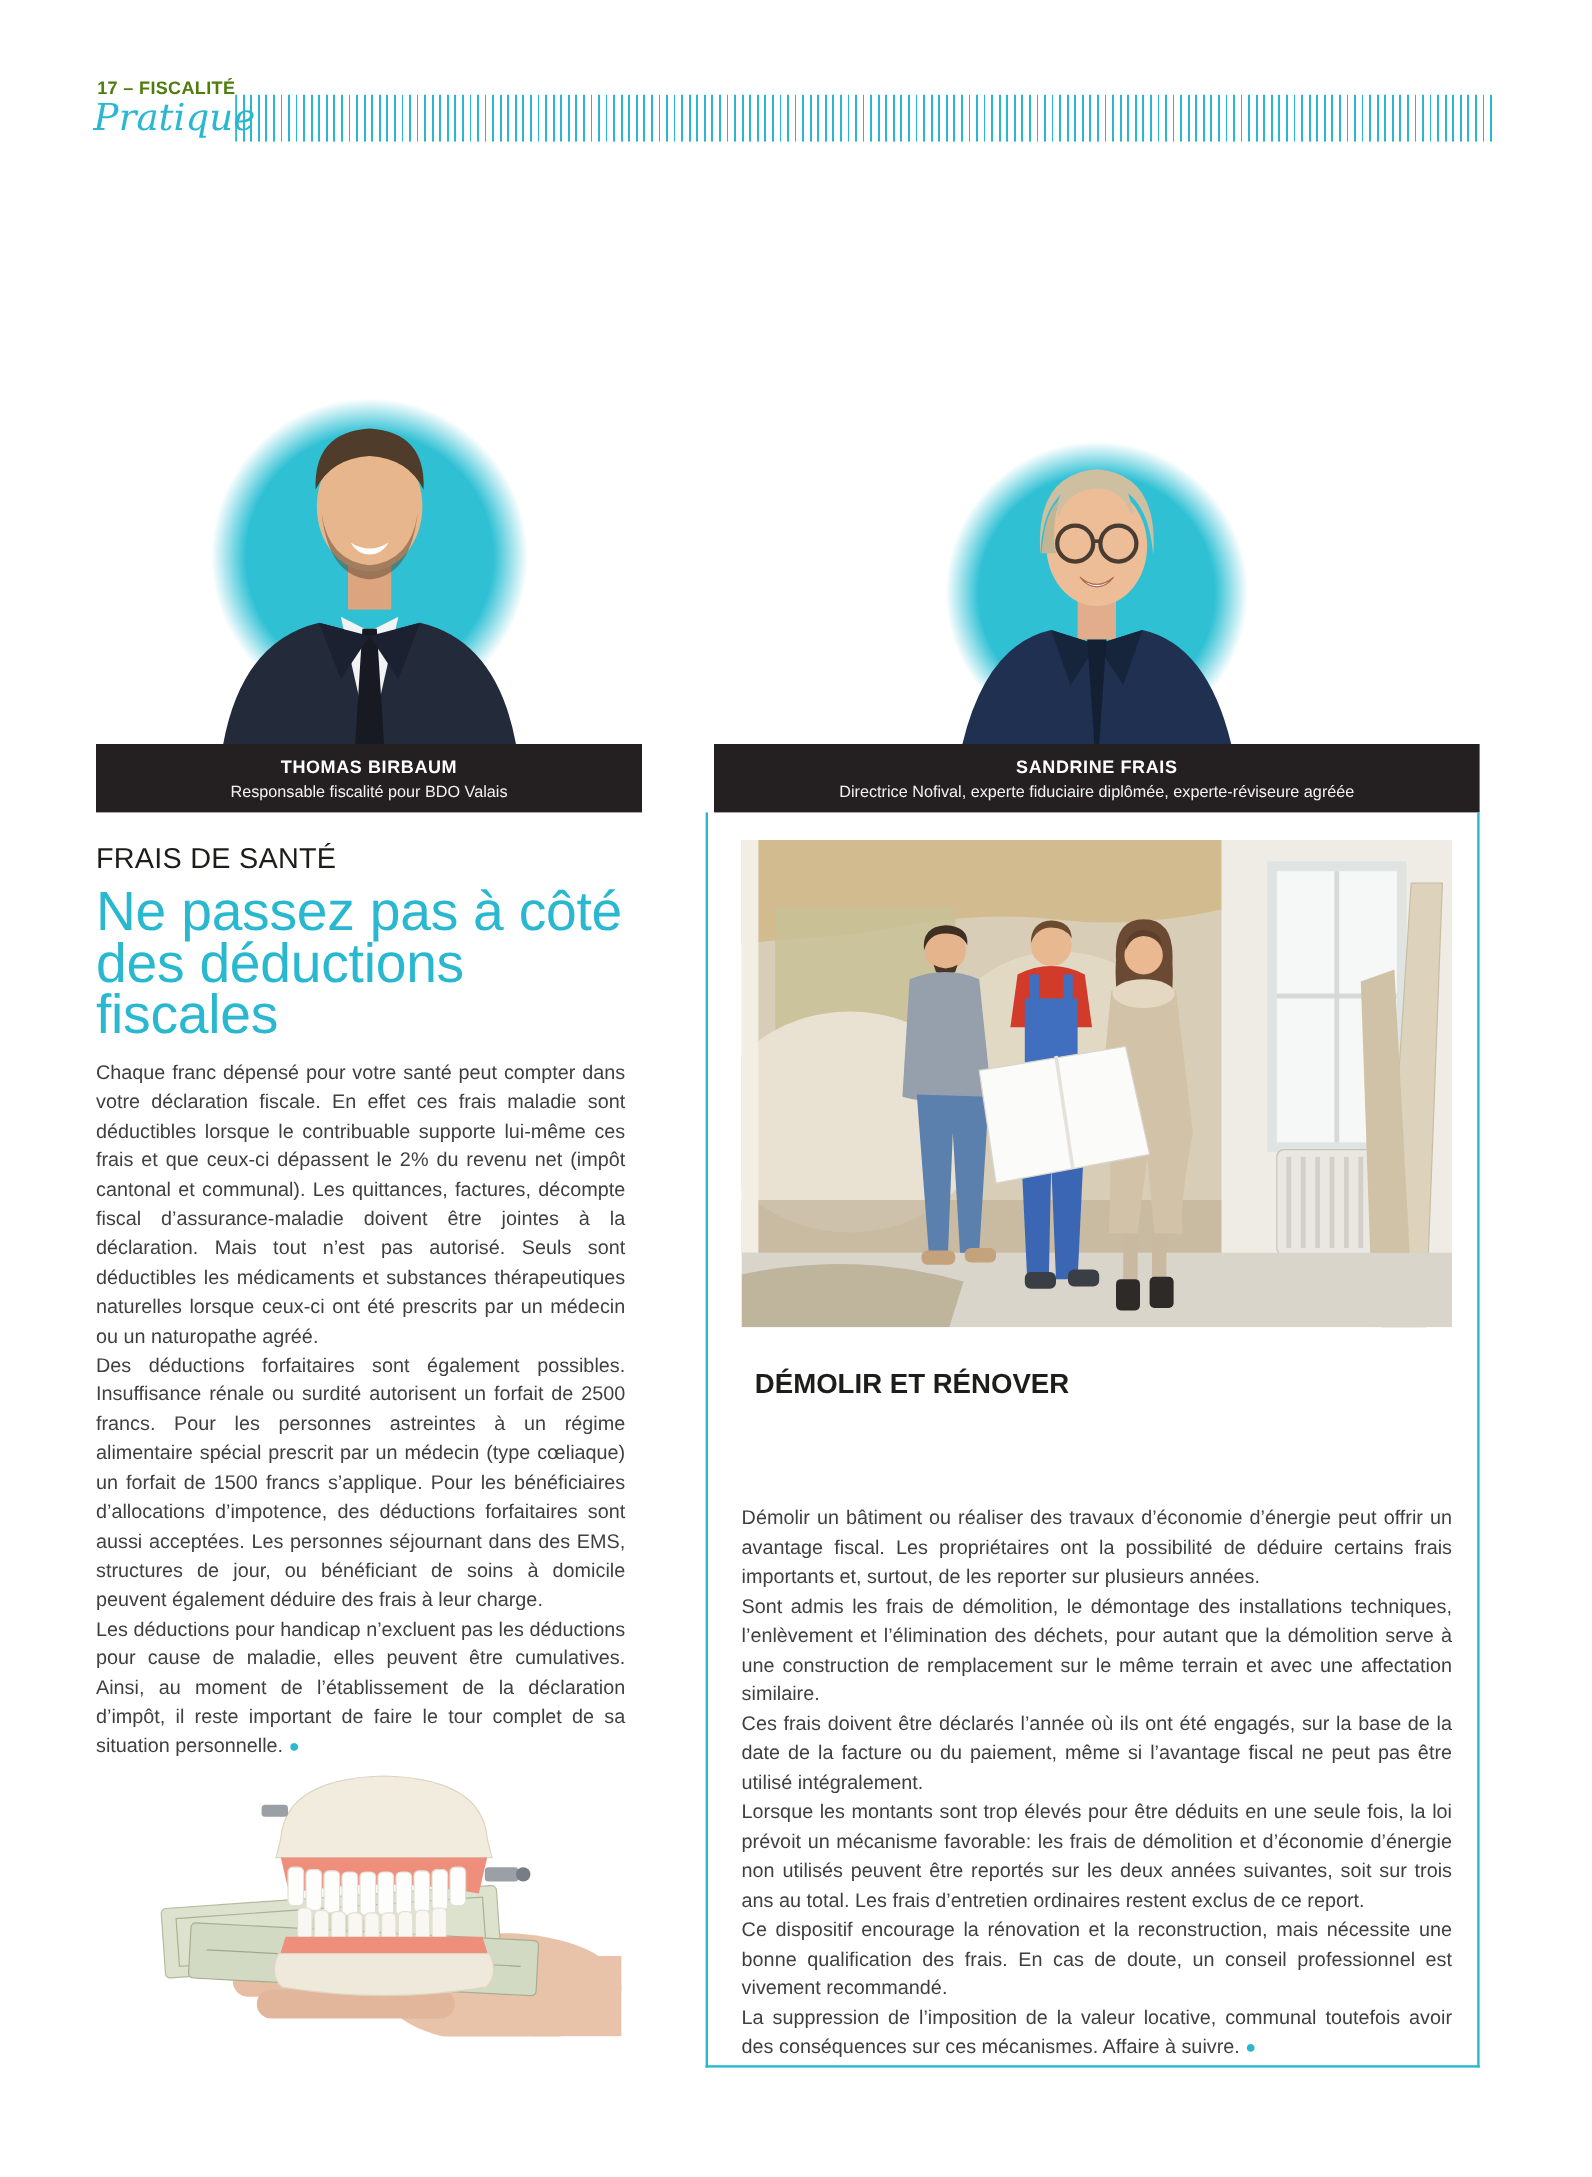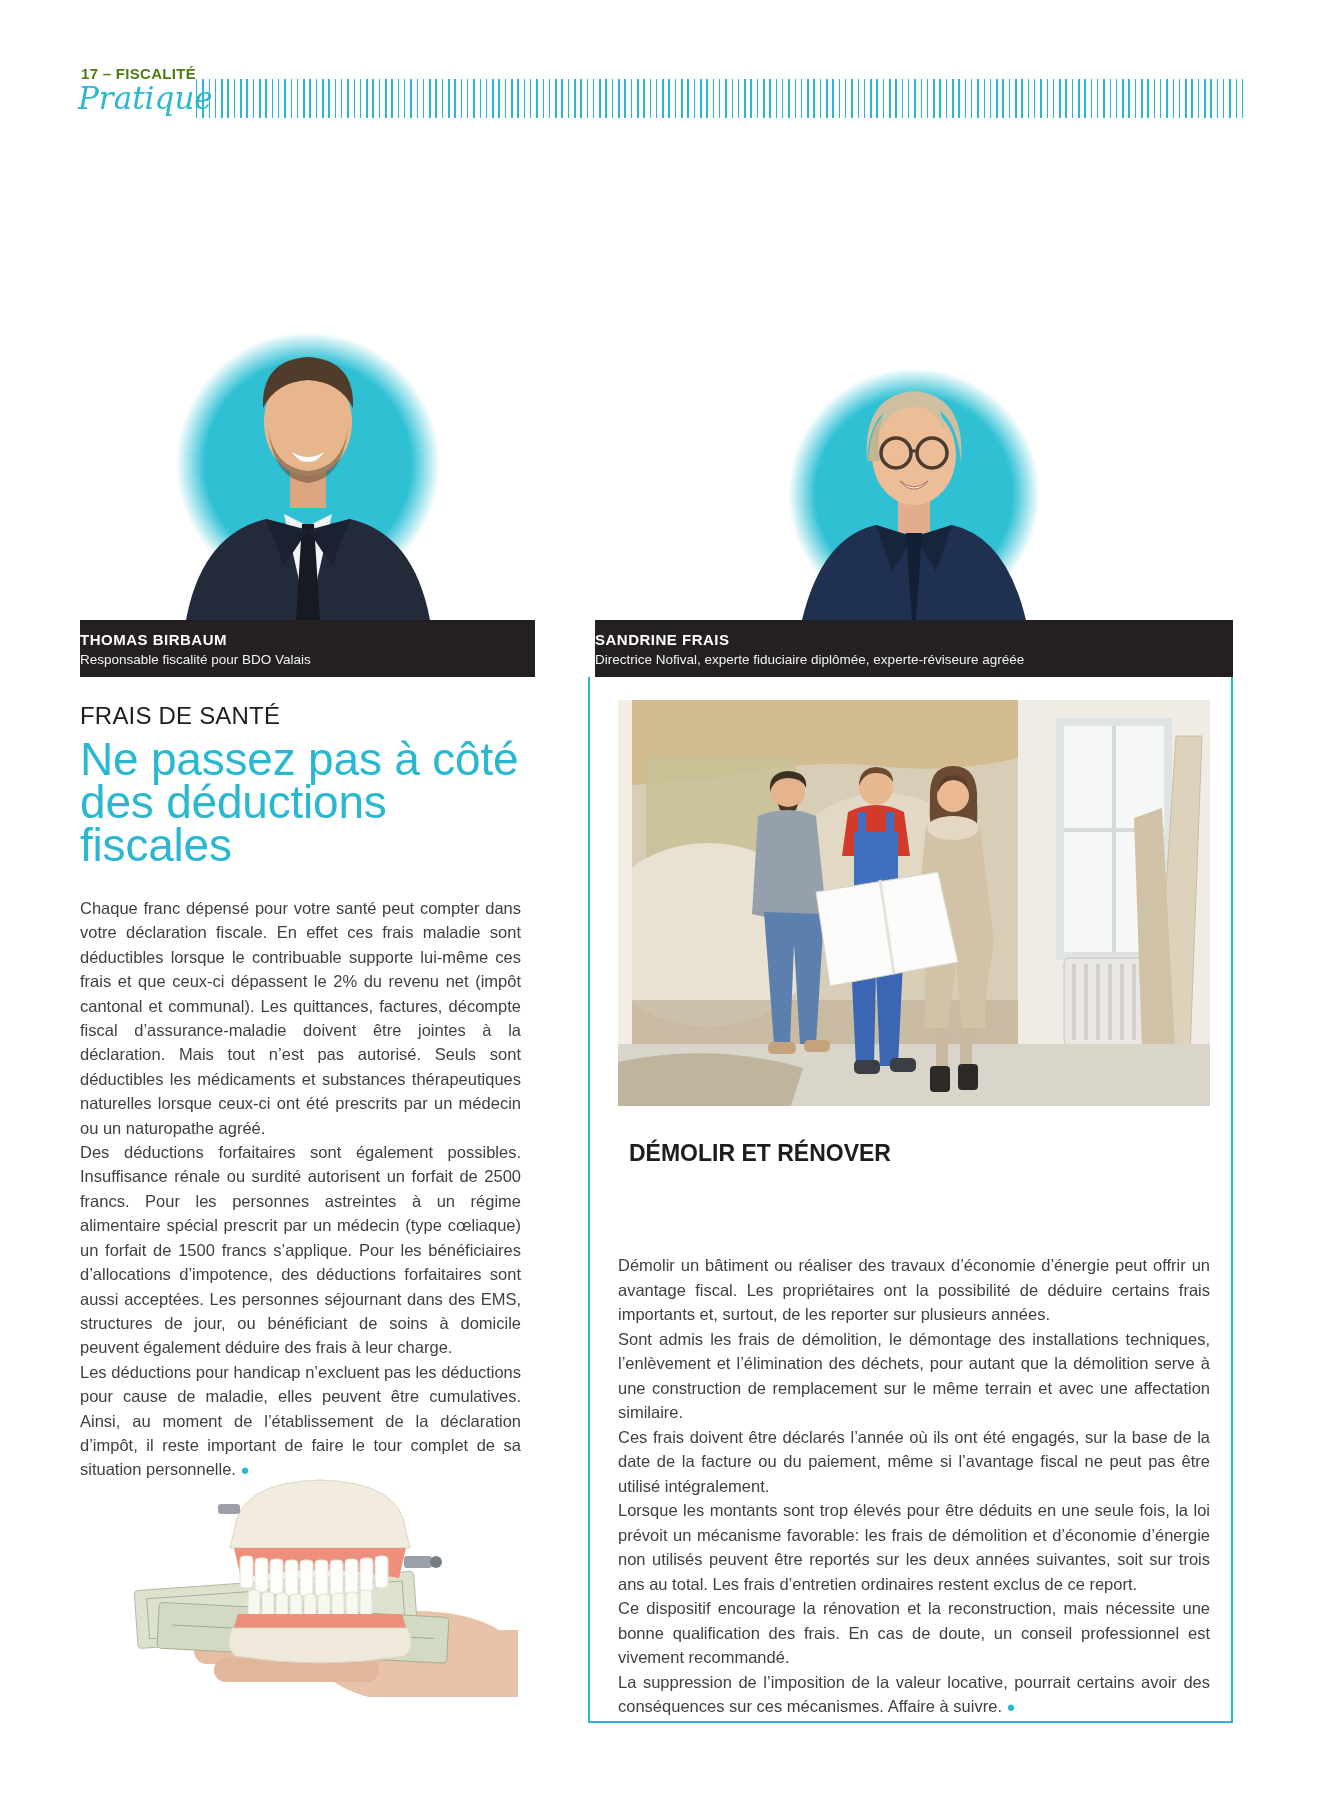--- a/index.html
+++ b/index.html
@@ -15,29 +15,29 @@
   
   .author{position:absolute;top:330px;}
   .author-left{left:80px;width:455px;}
   .author-right{left:595px;width:638px;}
   .portrait{position:relative;height:290px;overflow:hidden;}
   .halo{position:absolute;border-radius:50%;left:50%;transform:translateX(-50%);
     background:radial-gradient(closest-side,#2fc0d4 0%,#2fc0d4 78%,rgba(47,192,212,0) 100%);}
   .halo-left{top:2px;width:264px;height:264px;}
   .halo-right{top:38px;width:252px;height:252px;}
   .portrait svg{position:absolute;bottom:0;left:50%;transform:translateX(-50%);}
-  .author-bar{height:57px;background:#242021;color:#ffffff;display:flex;flex-direction:column;justify-content:center;align-items:flex-start;gap:4px;}
+  .author-bar{height:57px;background:#242021;color:#ffffff;display:flex;flex-direction:column;justify-content:center;align-items:center;gap:4px;}
   .author-name{font-size:15px;font-weight:700;letter-spacing:.5px;}
   .author-role{font-size:13.5px;color:#f2f2f2;}
 
   
   .article-left{position:absolute;left:80px;top:702px;width:441px;}
   .kicker{font-size:24px;font-weight:400;color:#1d1d1b;letter-spacing:.2px;line-height:28px;}
   .headline{margin-top:8px;font-size:46px;line-height:43px;color:#2ab8d0;letter-spacing:-.2px;white-space:pre-line;}
-  .body-text{margin-top:29px;font-size:16.5px;line-height:24.4px;text-align:justify;color:#3f3f3f;}
+  .body-text{margin-top:15px;font-size:16.5px;line-height:24.4px;text-align:justify;color:#3f3f3f;}
   .body-text p{margin:0;}
   .end-dot{color:#2ab8d0;font-size:15px;}
 
   
   .frame{position:absolute;left:588px;top:677px;width:645px;height:1046px;
     border-left:2px solid #2ab8d0;border-right:2px solid #2ab8d0;border-bottom:2px solid #2ab8d0;box-sizing:border-box;}
   .reno-photo{position:absolute;left:28px;top:23px;width:592px;height:406px;overflow:hidden;}
   .r-kicker{position:absolute;left:39px;top:462px;font-size:23px;font-weight:700;color:#1d1d1b;line-height:28px;}
   .r-headline{position:absolute;left:28px;top:497px;font-size:33px;color:#2ab8d0;letter-spacing:-.2px;}
   .r-body{position:absolute;left:28px;top:576px;width:592px;font-size:16.5px;line-height:24.5px;text-align:justify;color:#3f3f3f;}
@@ -238,17 +238,17 @@
       <polygon points="198,192 320,172 340,262 212,286" fill="#fbfbf9" stroke="#d8d5cc"></polygon>
       <line x1="262" y1="180" x2="276" y2="274" stroke="#e4e2da" stroke-width="3"></line>
     </svg>
     <div class="r-kicker">DÉMOLIR ET RÉNOVER</div>
     <div class="r-body">
       <p>Démolir un bâtiment ou réaliser des travaux d’économie d’énergie peut offrir un avantage fiscal. Les propriétaires ont la possibilité de déduire certains frais importants et, surtout, de les reporter sur plusieurs années.</p>
       <p>Sont admis les frais de démolition, le démontage des installations techniques, l’enlèvement et l’élimination des déchets, pour autant que la démolition serve à une construction de remplacement sur le même terrain et avec une affectation similaire.</p>
       <p>Ces frais doivent être déclarés l’année où ils ont été engagés, sur la base de la date de la facture ou du paiement, même si l’avantage fiscal ne peut pas être utilisé intégralement.</p>
       <p>Lorsque les montants sont trop élevés pour être déduits en une seule fois, la loi prévoit un mécanisme favorable: les frais de démolition et d’économie d’énergie non utilisés peuvent être reportés sur les deux années suivantes, soit sur trois ans au total. Les frais d’entretien ordinaires restent exclus de ce report.</p>
       <p>Ce dispositif encourage la rénovation et la reconstruction, mais nécessite une bonne qualification des frais. En cas de doute, un conseil professionnel est vivement recommandé.</p>
-      <p><span>La suppression de l’imposition de la valeur locative, pourrait certains avoir des conséquences sur ces mécanismes. Affaire à suivre.</span> <span class="end-dot">●</span></p>
+      <p><span>La suppression de l’imposition de la valeur locative, communal toutefois avoir des conséquences sur ces mécanismes. Affaire à suivre.</span> <span class="end-dot">●</span></p>
     </div>
   </div>
 
 </div>
 
 </body></html>

